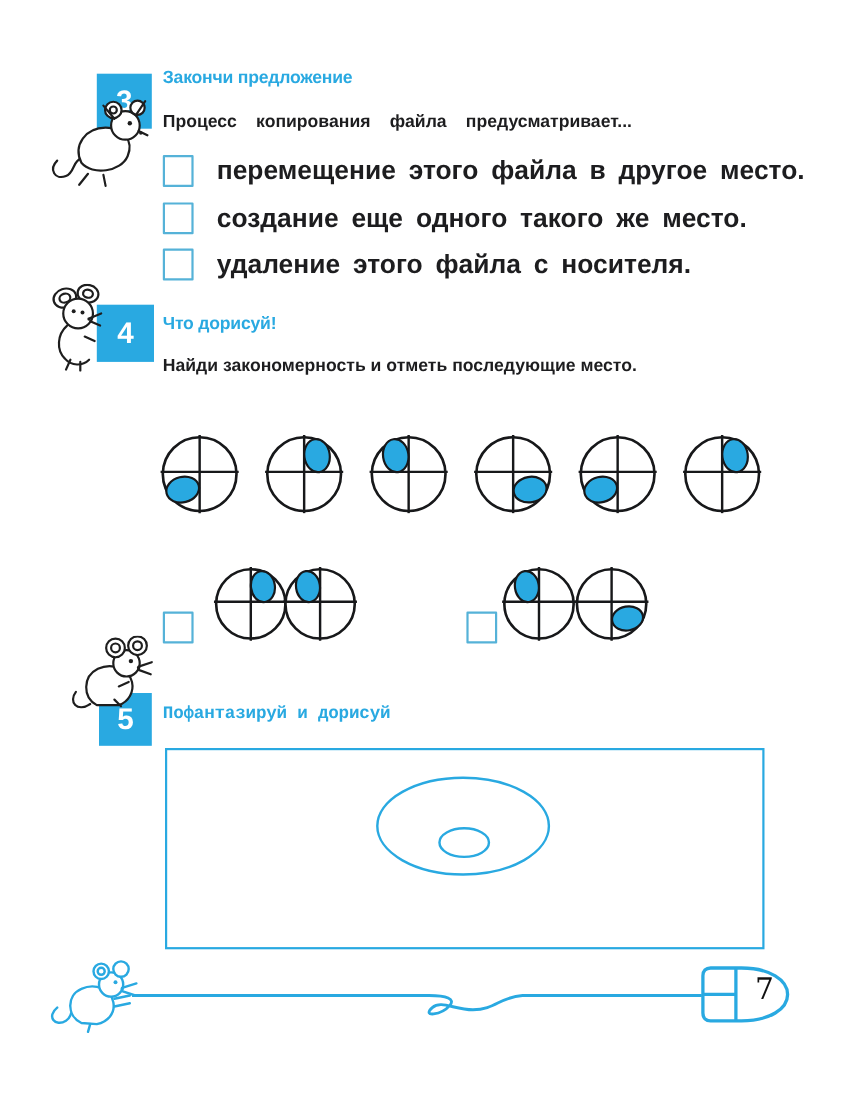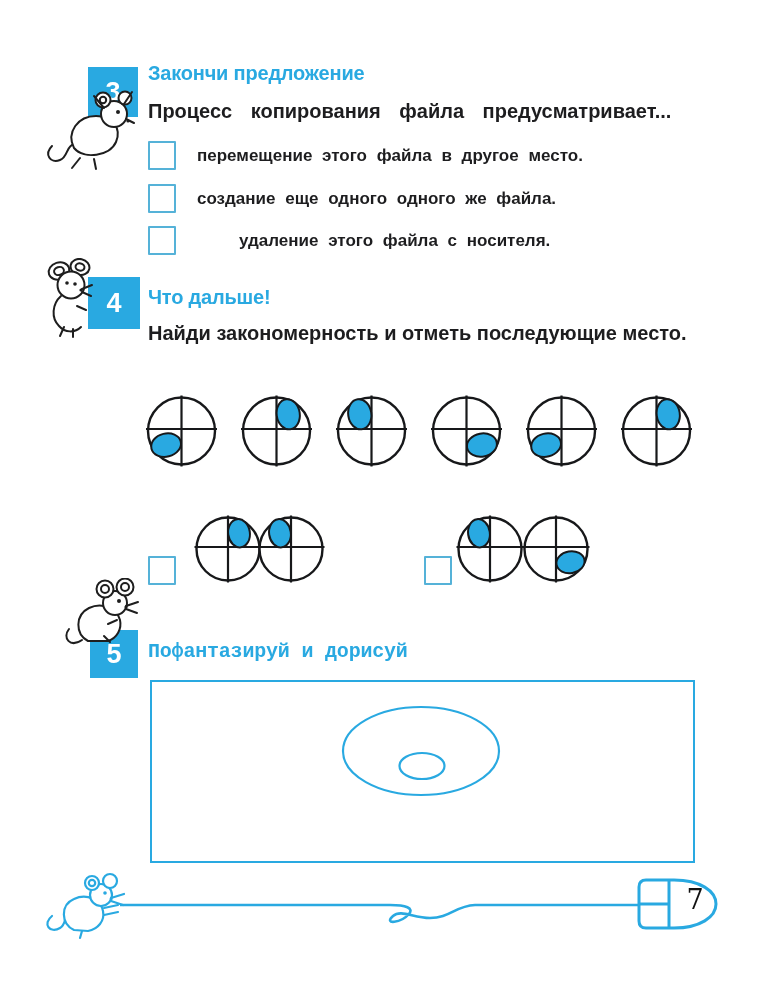--- a/index.html
+++ b/index.html
@@ -13,35 +13,35 @@
     font-family:"Liberation Sans",sans-serif;color:var(--ink);
   }
   .abs{position:absolute;}
   .badge{
     position:absolute;width:50px;height:50px;background:var(--accent);
     display:flex;align-items:center;justify-content:center;
     color:#ffffff;font-weight:700;font-size:27px;z-index:1;
   }
   .mascot{position:absolute;z-index:2;}
   .task-title{
-    position:absolute;font-weight:700;font-size:20px;color:var(--accent);
+    position:absolute;font-weight:700;font-size:16px;color:var(--accent);
     letter-spacing:-0.2px;white-space:nowrap;
   }
   .prompt{
-    position:absolute;left:148px;width:546px;font-size:20px;font-weight:700;
+    position:absolute;left:148px;width:546px;font-size:16px;font-weight:700;
     line-height:30px;color:var(--ink);
   }
   .prompt.justify{text-align:justify;text-align-last:left;}
   .opt-row{position:absolute;left:148px;display:flex;align-items:flex-start;}
   .checkbox{
     width:24px;height:25px;background:#fff;border:2.4px solid var(--checkbox);
     border-radius:1px;flex:0 0 auto;
   }
   .checkbox.abs-cb{position:absolute;}
-  .opt-label{margin-left:21px;font-size:17px;font-weight:700;line-height:29px;word-spacing:5px;white-space:nowrap;}
+  .opt-label{margin-left:21px;font-size:24px;font-weight:700;line-height:29px;word-spacing:5px;white-space:nowrap;}
   .canvas-rect{
     position:absolute;left:150px;top:680px;width:541px;height:179px;
     border:2px solid var(--accent);background:#fff;
   }
   .page-num{
     position:absolute;left:681px;top:884px;width:28px;text-align:center;
     font-family:"DejaVu Serif",serif;font-size:27px;color:#111;z-index:3;
   }
   svg{display:block;}
 </style>
@@ -76,23 +76,23 @@
     <h2 class="task-title" style="left:148px;top:62px;margin:0;">Закончи предложение</h2>
 
     <p class="prompt" style="top:96px;word-spacing:13px;margin:0;">Процесс копирования файла предусматривает...</p>
 
     <div class="opt-row" style="top:141px;">
       <div class="checkbox"></div>
       <span class="opt-label">перемещение этого файла в другое место.</span>
     </div>
     <div class="opt-row" style="top:184px;">
       <div class="checkbox"></div>
-      <span class="opt-label">создание еще одного одного же файла.</span>
-    </div>
-    <div class="opt-row" style="top:226px;gap:42px;">
+      <span class="opt-label">создание еще одного такого же место.</span>
+    </div>
+    <div class="opt-row" style="top:226px;">
       <div class="checkbox"></div>
       <span class="opt-label">удаление этого файла с носителя.</span>
     </div>
   </section>
 
   <section>
     <div class="badge" style="left:88px;top:277px;width:52px;height:52px;">
       <span>4</span>
     </div>
 
@@ -108,21 +108,21 @@
         <circle cx="37" cy="32" r="1.6" fill="#1e1e1e" stroke="none"></circle>
         <path d="M38,31 L48,27"></path>
           <path d="M38,34 L47,38"></path>
         <path d="M17,38 C8,46 7,60 15,68 C21,75 31,75 37,69"></path>
         <path d="M33,48 L42,52"></path>
         <path d="M20,69 L16,78"></path>
           <path d="M29,71 L29,79"></path>
       </g>
     </svg>
 
-    <h2 class="task-title" style="left:148px;top:286px;margin:0;">Что дальше!</h2>
+    <h2 class="task-title" style="left:148px;top:286px;margin:0;">Что дорисуй!</h2>
 
     <p class="prompt justify" style="top:318px;margin:0;">Найди закономерность и отметь последующие место.</p>
 
     <svg class="abs" style="left:145px;top:392px;" width="550" height="78" viewBox="0 0 550 78">
         <g>
           <circle cx="36.5" cy="39" r="33.5" fill="#fff" stroke="#17181a" stroke-width="2.4"></circle>
           <line x1="36.5" y1="3.5" x2="36.5" y2="74.5" stroke="#17181a" stroke-width="2.2"></line>
           <line x1="1" y1="37" x2="72" y2="37" stroke="#17181a" stroke-width="2.2"></line>
           <ellipse cx="21.09" cy="53.07" rx="15.075000000000001" ry="11.5575" fill="#29A9E1" stroke="#17181a" stroke-width="2" transform="rotate(-14 21.09 53.07)"></ellipse>
         </g>

